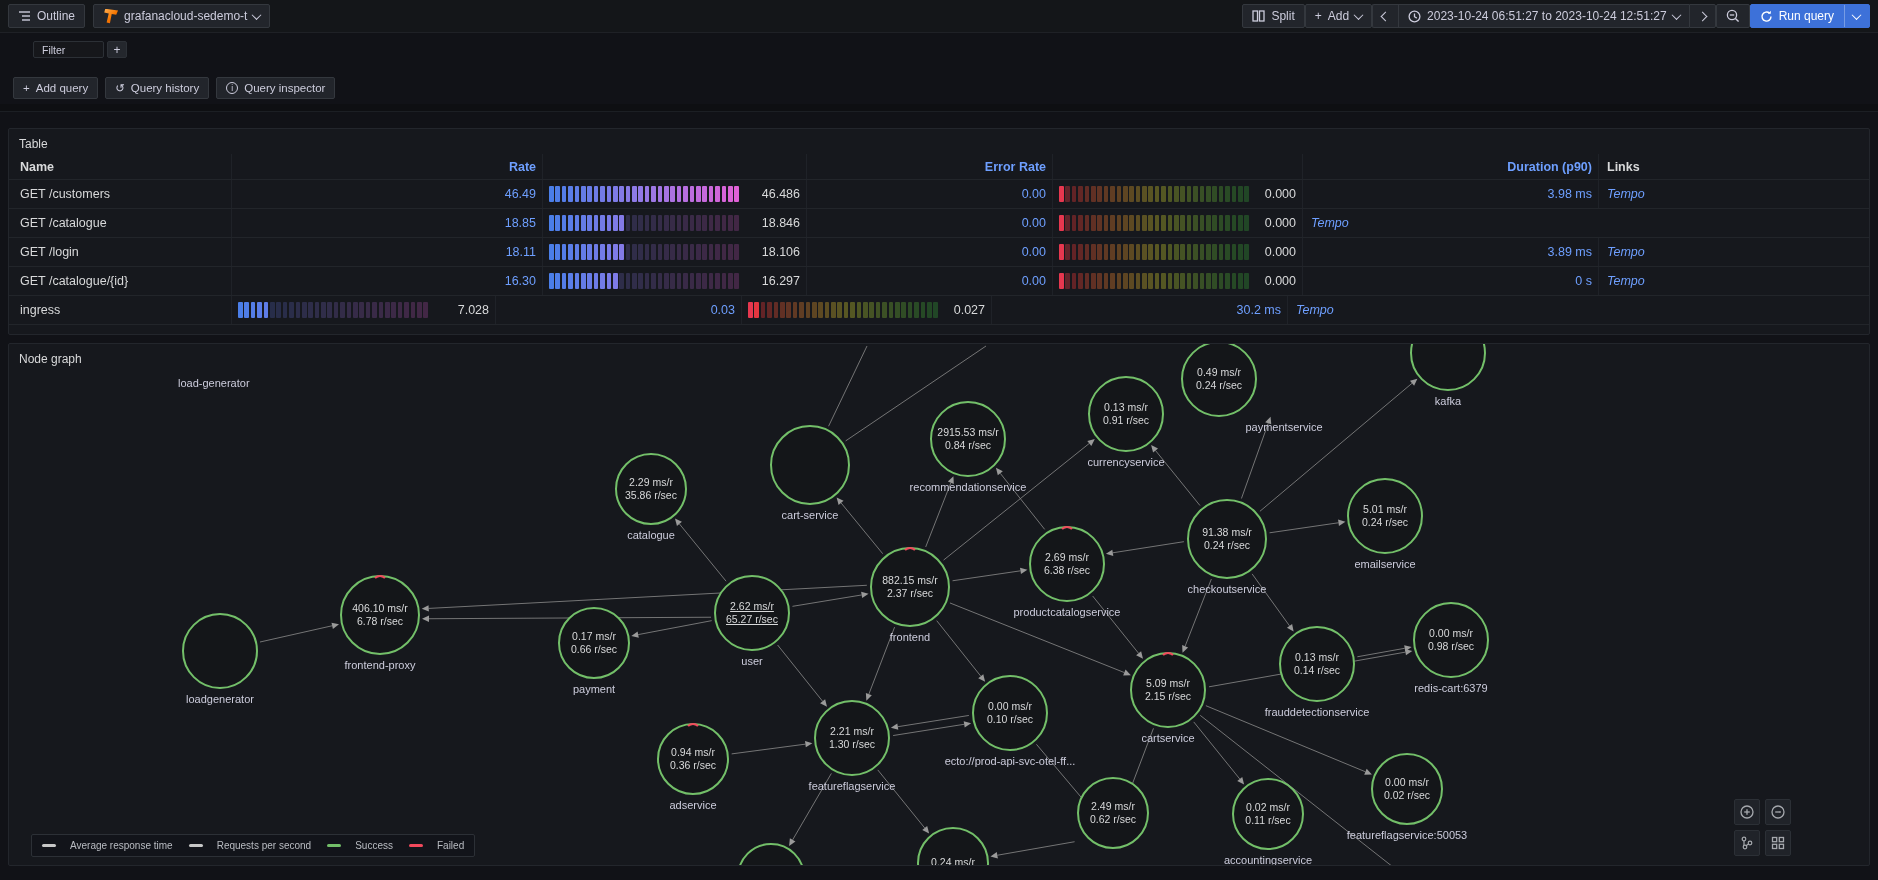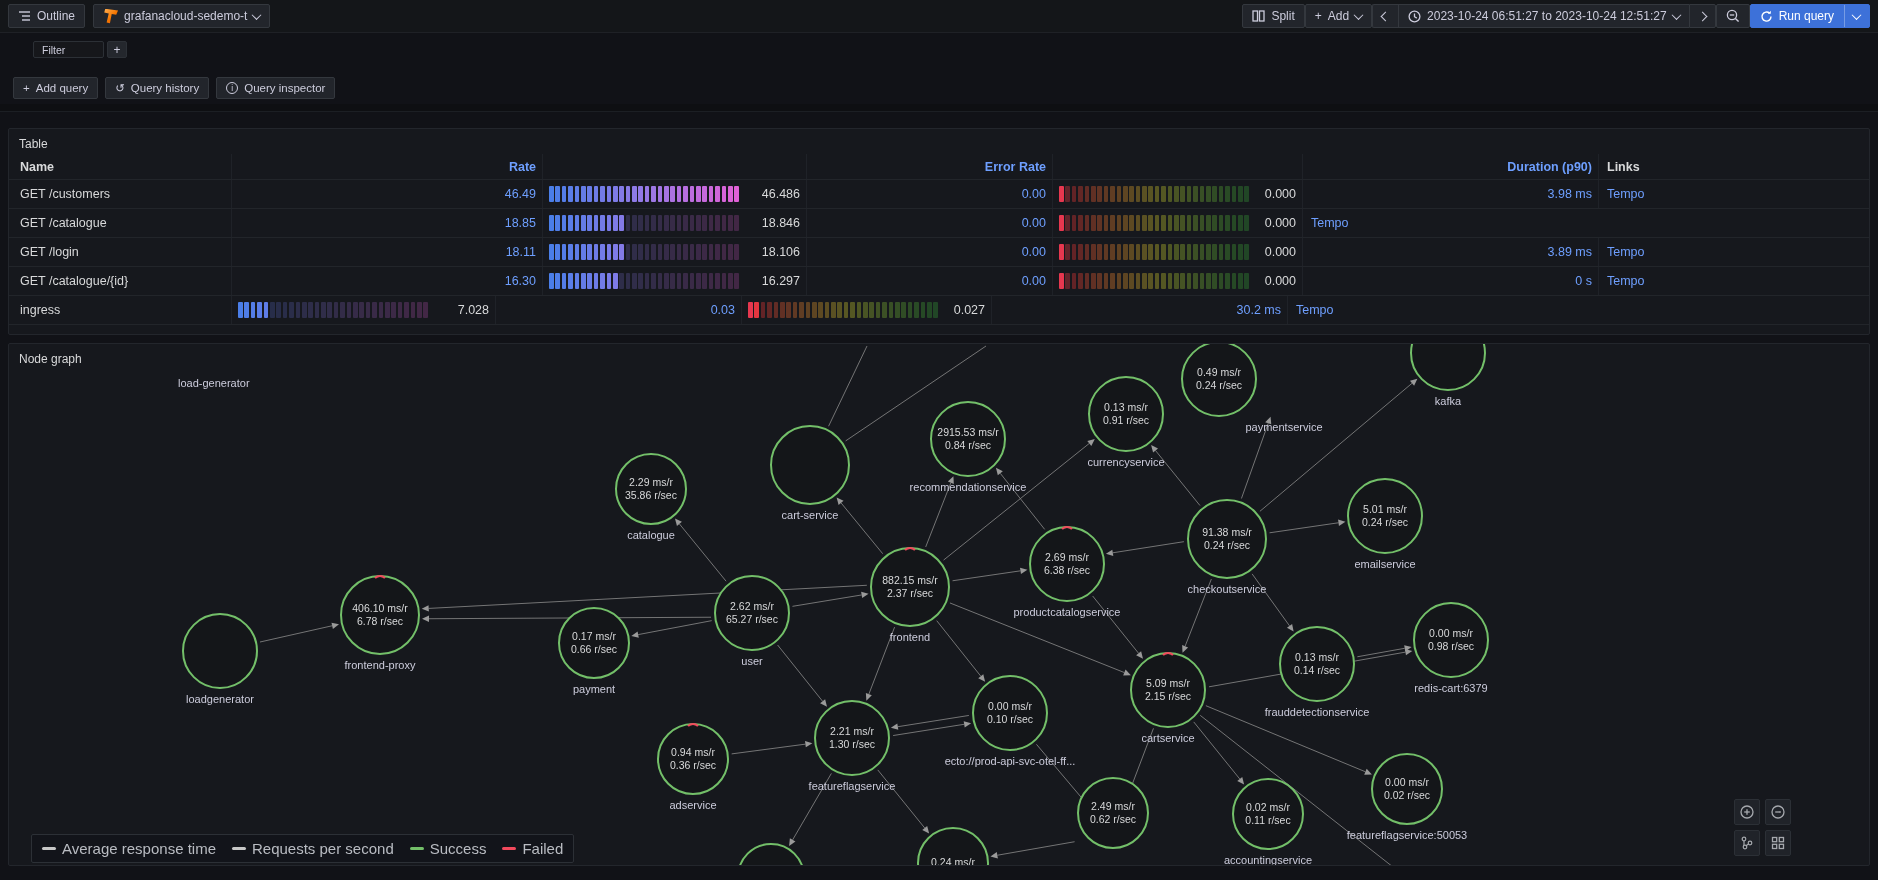--- a/index.html
+++ b/index.html
@@ -67,35 +67,35 @@
   .c-ratenum{width:311px;justify-content:flex-end;color:var(--blue);}
   .c-rategauge{width:264px;}
   .c-errnum{width:246px;justify-content:flex-end;color:var(--blue);}
   .c-errgauge{width:250px;}
   .c-dur{width:296px;justify-content:flex-end;color:var(--blue);}
   .c-links{width:270px;padding-left:8px;}
   .thead .c-name{color:var(--text-bright);}
   .gauge{display:flex;gap:1.8px;align-items:center;}
   .seg{width:4.6px;height:16px;border-radius:1px;}
   .gauge-val{margin-left:auto;color:var(--text-bright);}
-  .tempo-link{color:var(--blue);text-decoration:none;cursor:pointer;}
+  .tempo-link{color:var(--blue);text-decoration:none;cursor:pointer;font-style:italic;}
 
   
   .edges-svg{position:absolute;left:0;top:0;width:1862px;height:523px;pointer-events:none;}
   .node{position:absolute;border:2.5px solid var(--green);border-radius:50%;background:#141619;
     display:flex;flex-direction:column;align-items:center;justify-content:center;
     font-size:10.5px;line-height:13.5px;color:var(--text-bright);text-align:center;cursor:pointer;}
   .node-label{position:absolute;width:220px;text-align:center;font-size:11px;color:var(--text);cursor:default;}
   .float-label{position:absolute;font-size:11px;color:var(--text);}
   .err-tick{position:absolute;width:16px;height:16px;border:2.5px solid transparent;
     border-top-color:var(--red);border-radius:50%;left:50%;top:-2.5px;transform:translateX(-50%);}
 
   .legend{position:absolute;left:22px;top:490px;display:flex;align-items:center;gap:16px;
     border:1px solid #2c3036;border-radius:2px;padding:5px 10px;background:rgba(17,18,23,.55);}
-  .legend-item{display:flex;align-items:center;gap:6px;font-size:15px;color:#b9bcc2;}
+  .legend-item{display:flex;align-items:center;gap:14px;font-size:10px;color:#b9bcc2;}
   .legend-swatch{width:14px;height:3px;border-radius:2px;}
 
   .gcontrols{position:absolute;left:1725px;top:455px;display:grid;
     grid-template-columns:26px 26px;grid-gap:5px;}
   .gc-btn{width:26px;height:26px;background:#202329;border:1px solid #2c3036;border-radius:2px;
     display:flex;align-items:center;justify-content:center;color:#a6a9ae;cursor:pointer;}
 </style>
 </head>
 <body>
 
@@ -697,21 +697,21 @@
         <div class="node" style="left: 606px; top: 109px; width: 72px; height: 72px; z-index: 2; justify-content: center;">
           <div>2.29 ms/r</div>
           <div>35.86 r/sec</div>
         </div>
         <div class="node-label" style="left: 532px; top: 185px; z-index: 2;">catalogue</div>
         <div class="node" style="left: 549px; top: 263px; width: 72px; height: 72px; z-index: 2;">
           <div>0.17 ms/r</div>
           <div>0.66 r/sec</div>
         </div>
         <div class="node-label" style="left: 475px; top: 339px; z-index: 2;">payment</div>
-        <div class="node" style="left: 705px; top: 231px; width: 76px; height: 76px; z-index: 2;">
+        <div class="node" style="left: 705px; top: 231px; width: 76px; height: 76px; z-index: 2; text-decoration: underline;">
           <div>2.62 ms/r</div>
           <div>65.27 r/sec</div>
         </div>
         <div class="node-label" style="left: 633px; top: 311px; z-index: 2;">user</div>
         <div class="node" style="left: 761px; top: 81px; width: 80px; height: 80px; z-index: 2;"></div>
         <div class="node-label" style="left: 691px; top: 165px; z-index: 2;">cart-service</div>
         <div class="node" style="left: 861px; top: 203px; width: 80px; height: 80px; z-index: 2;">
           <div>882.15 ms/r</div>
           <div>2.37 r/sec</div>
           <div class="err-tick"></div>

